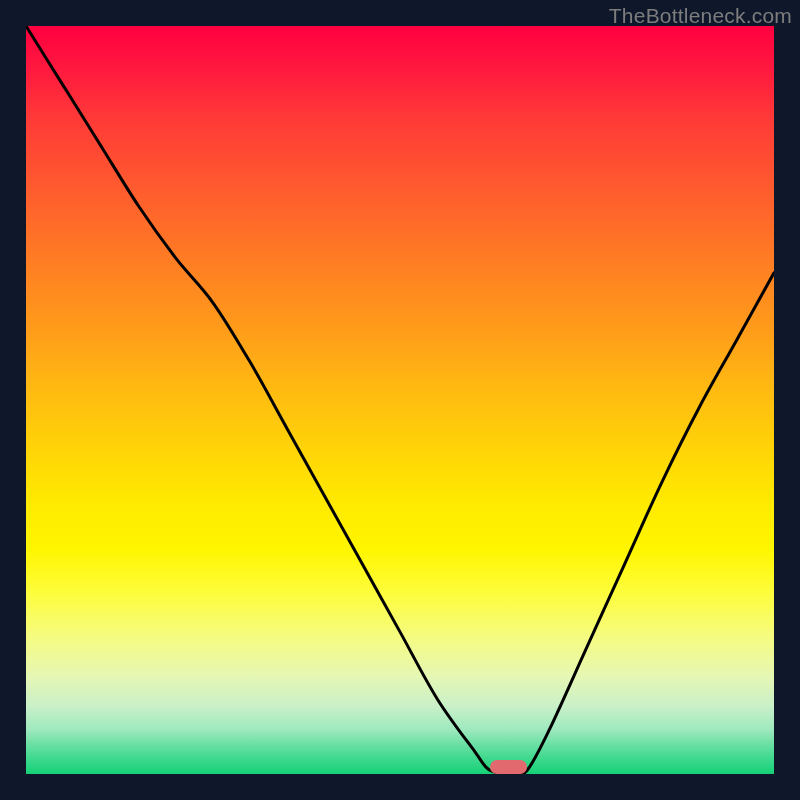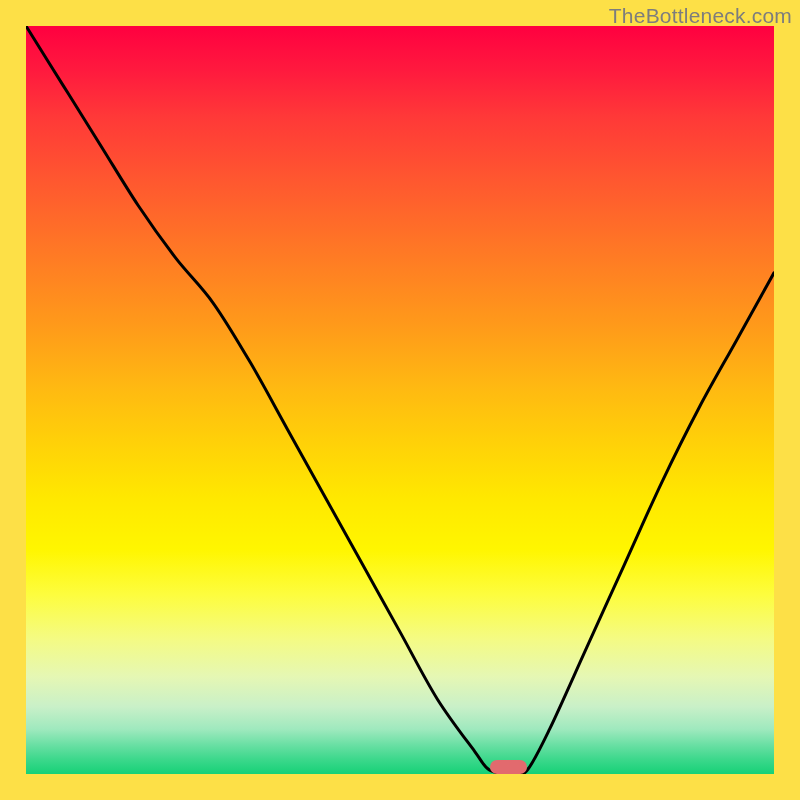--- a/index.html
+++ b/index.html
@@ -10,21 +10,21 @@
     background: #000;
     overflow: hidden;
     font-family: Arial, Helvetica, sans-serif;
   }
   .frame {
     position: absolute;
     left: 0;
     top: 0;
     width: 800px;
     height: 800px;
-    background: #fde047;
+    background: #0f172a;
   }
   .plot {
     position: absolute;
     left: 26px;
     top: 26px;
     width: 748px;
     height: 748px;
     background: linear-gradient(to bottom,
       #ff0040 0%,
       #ff1a3e 6%,

